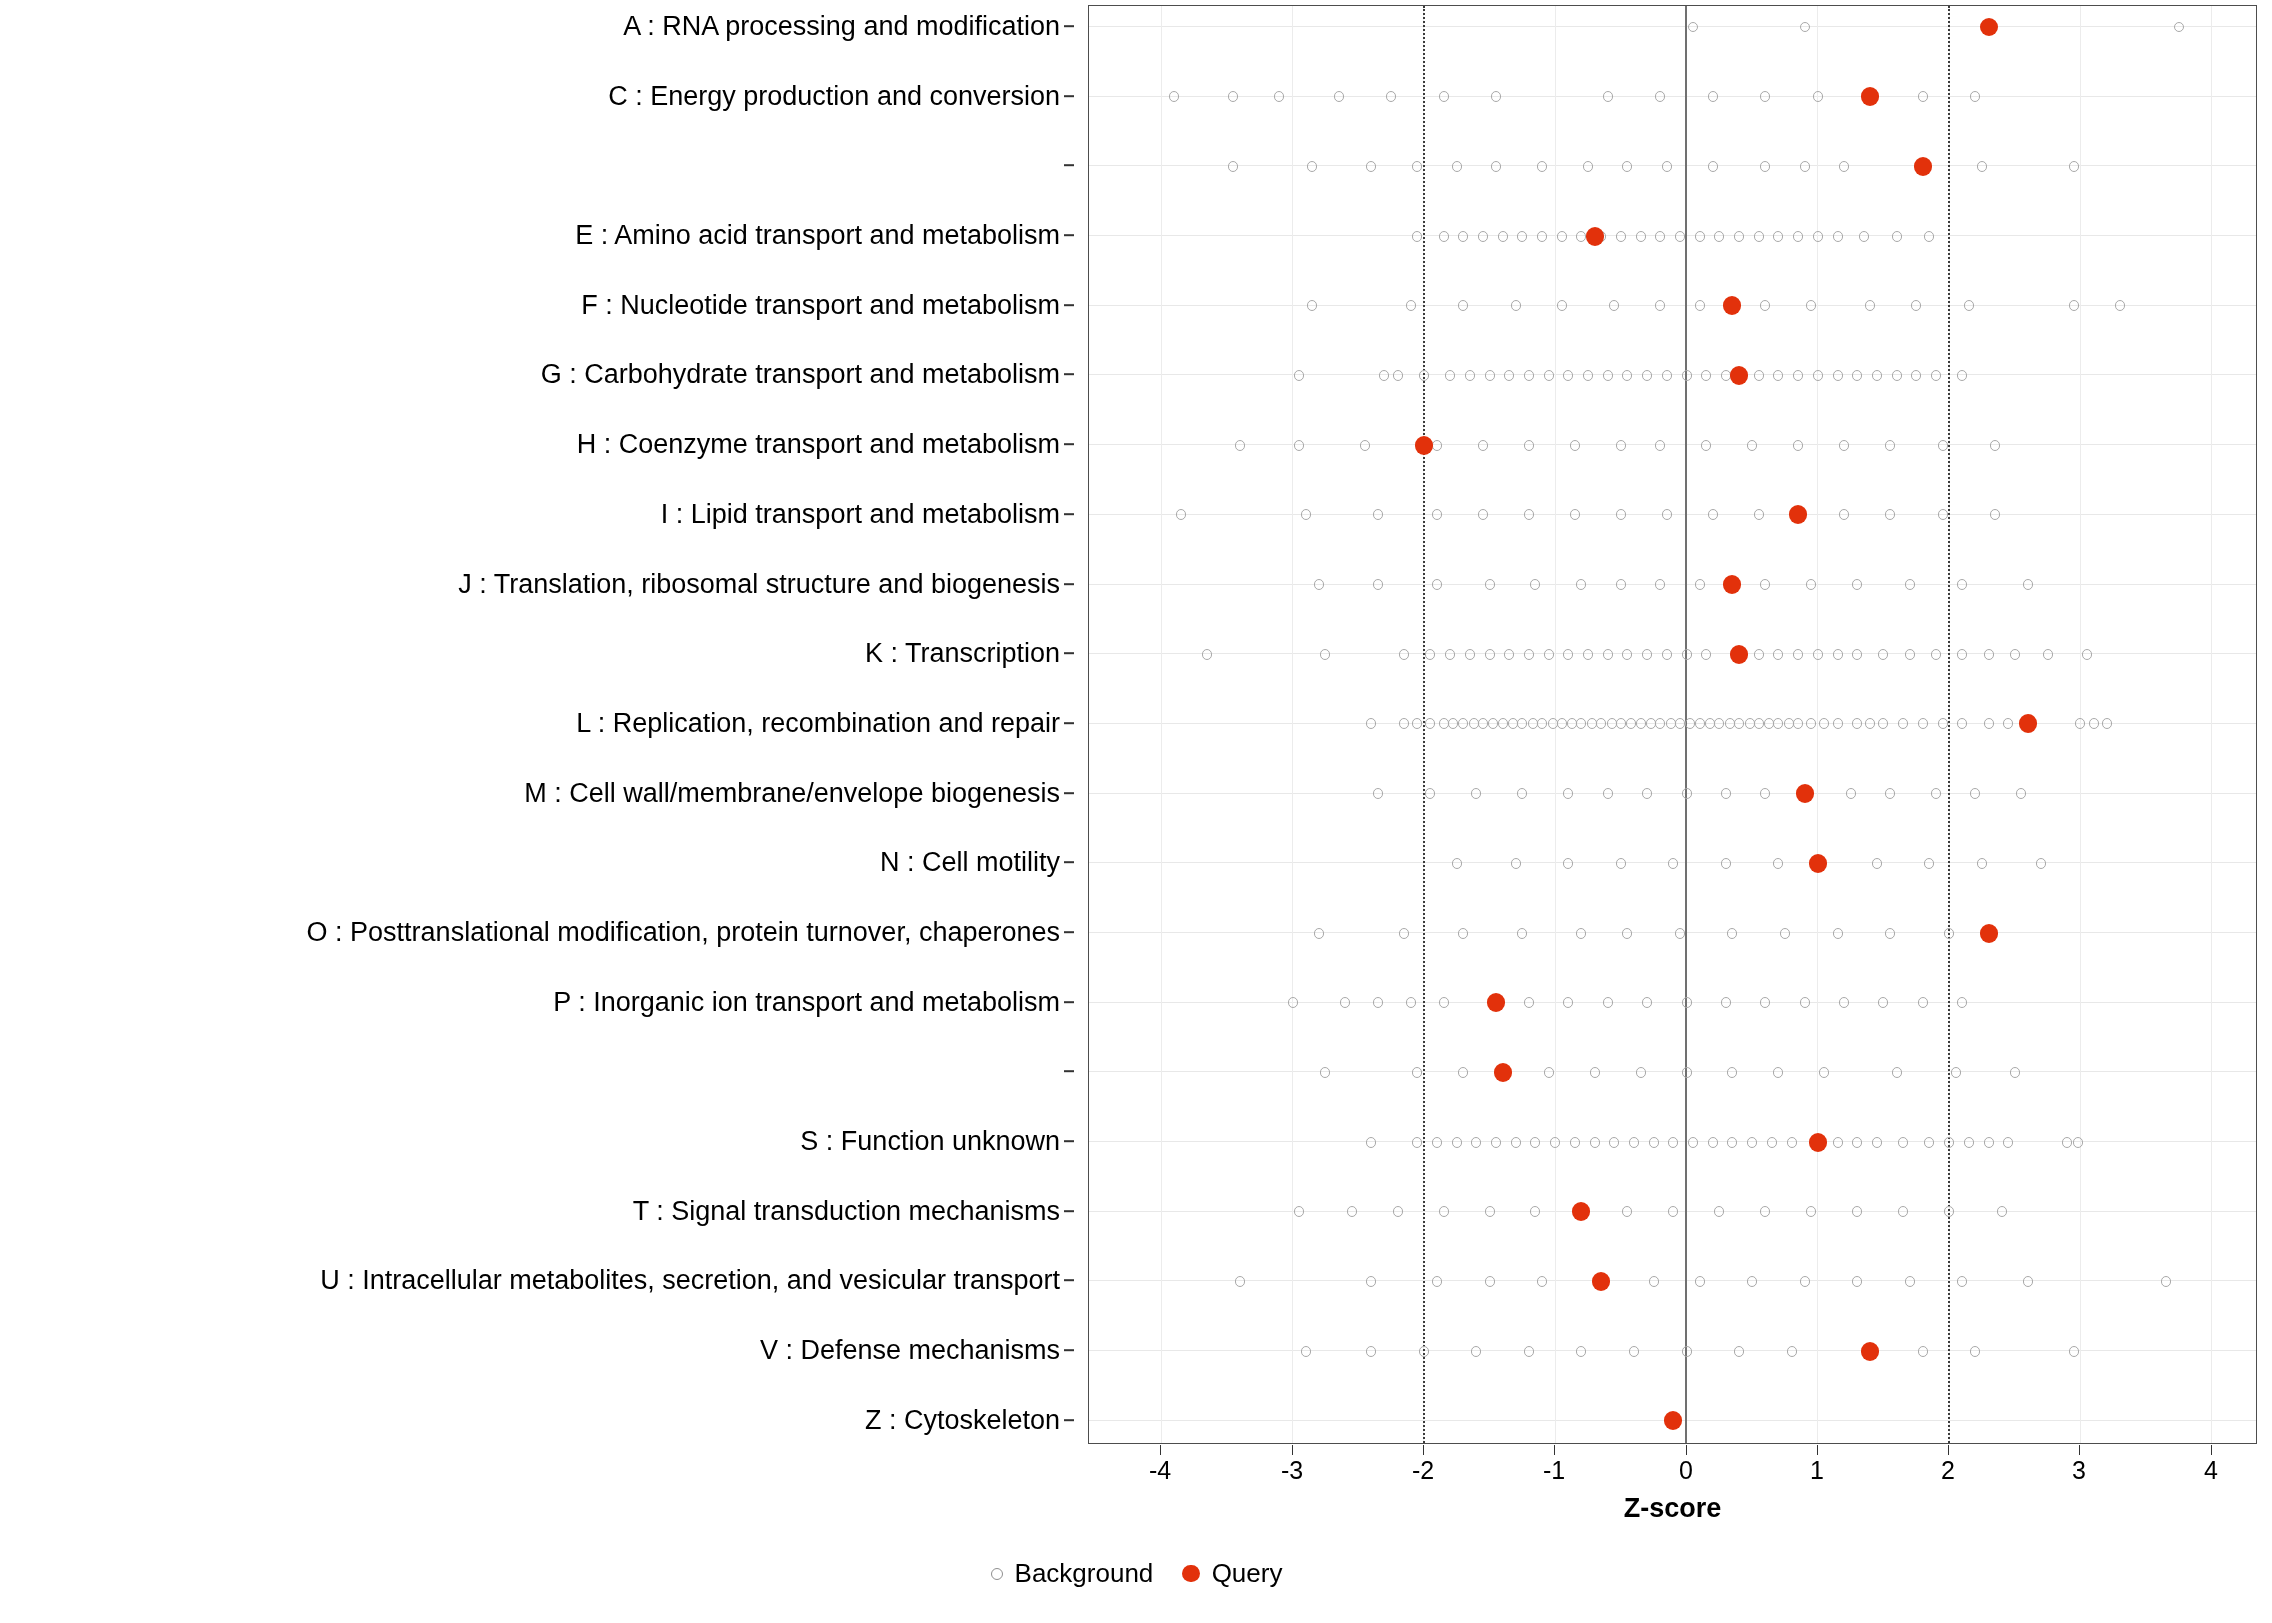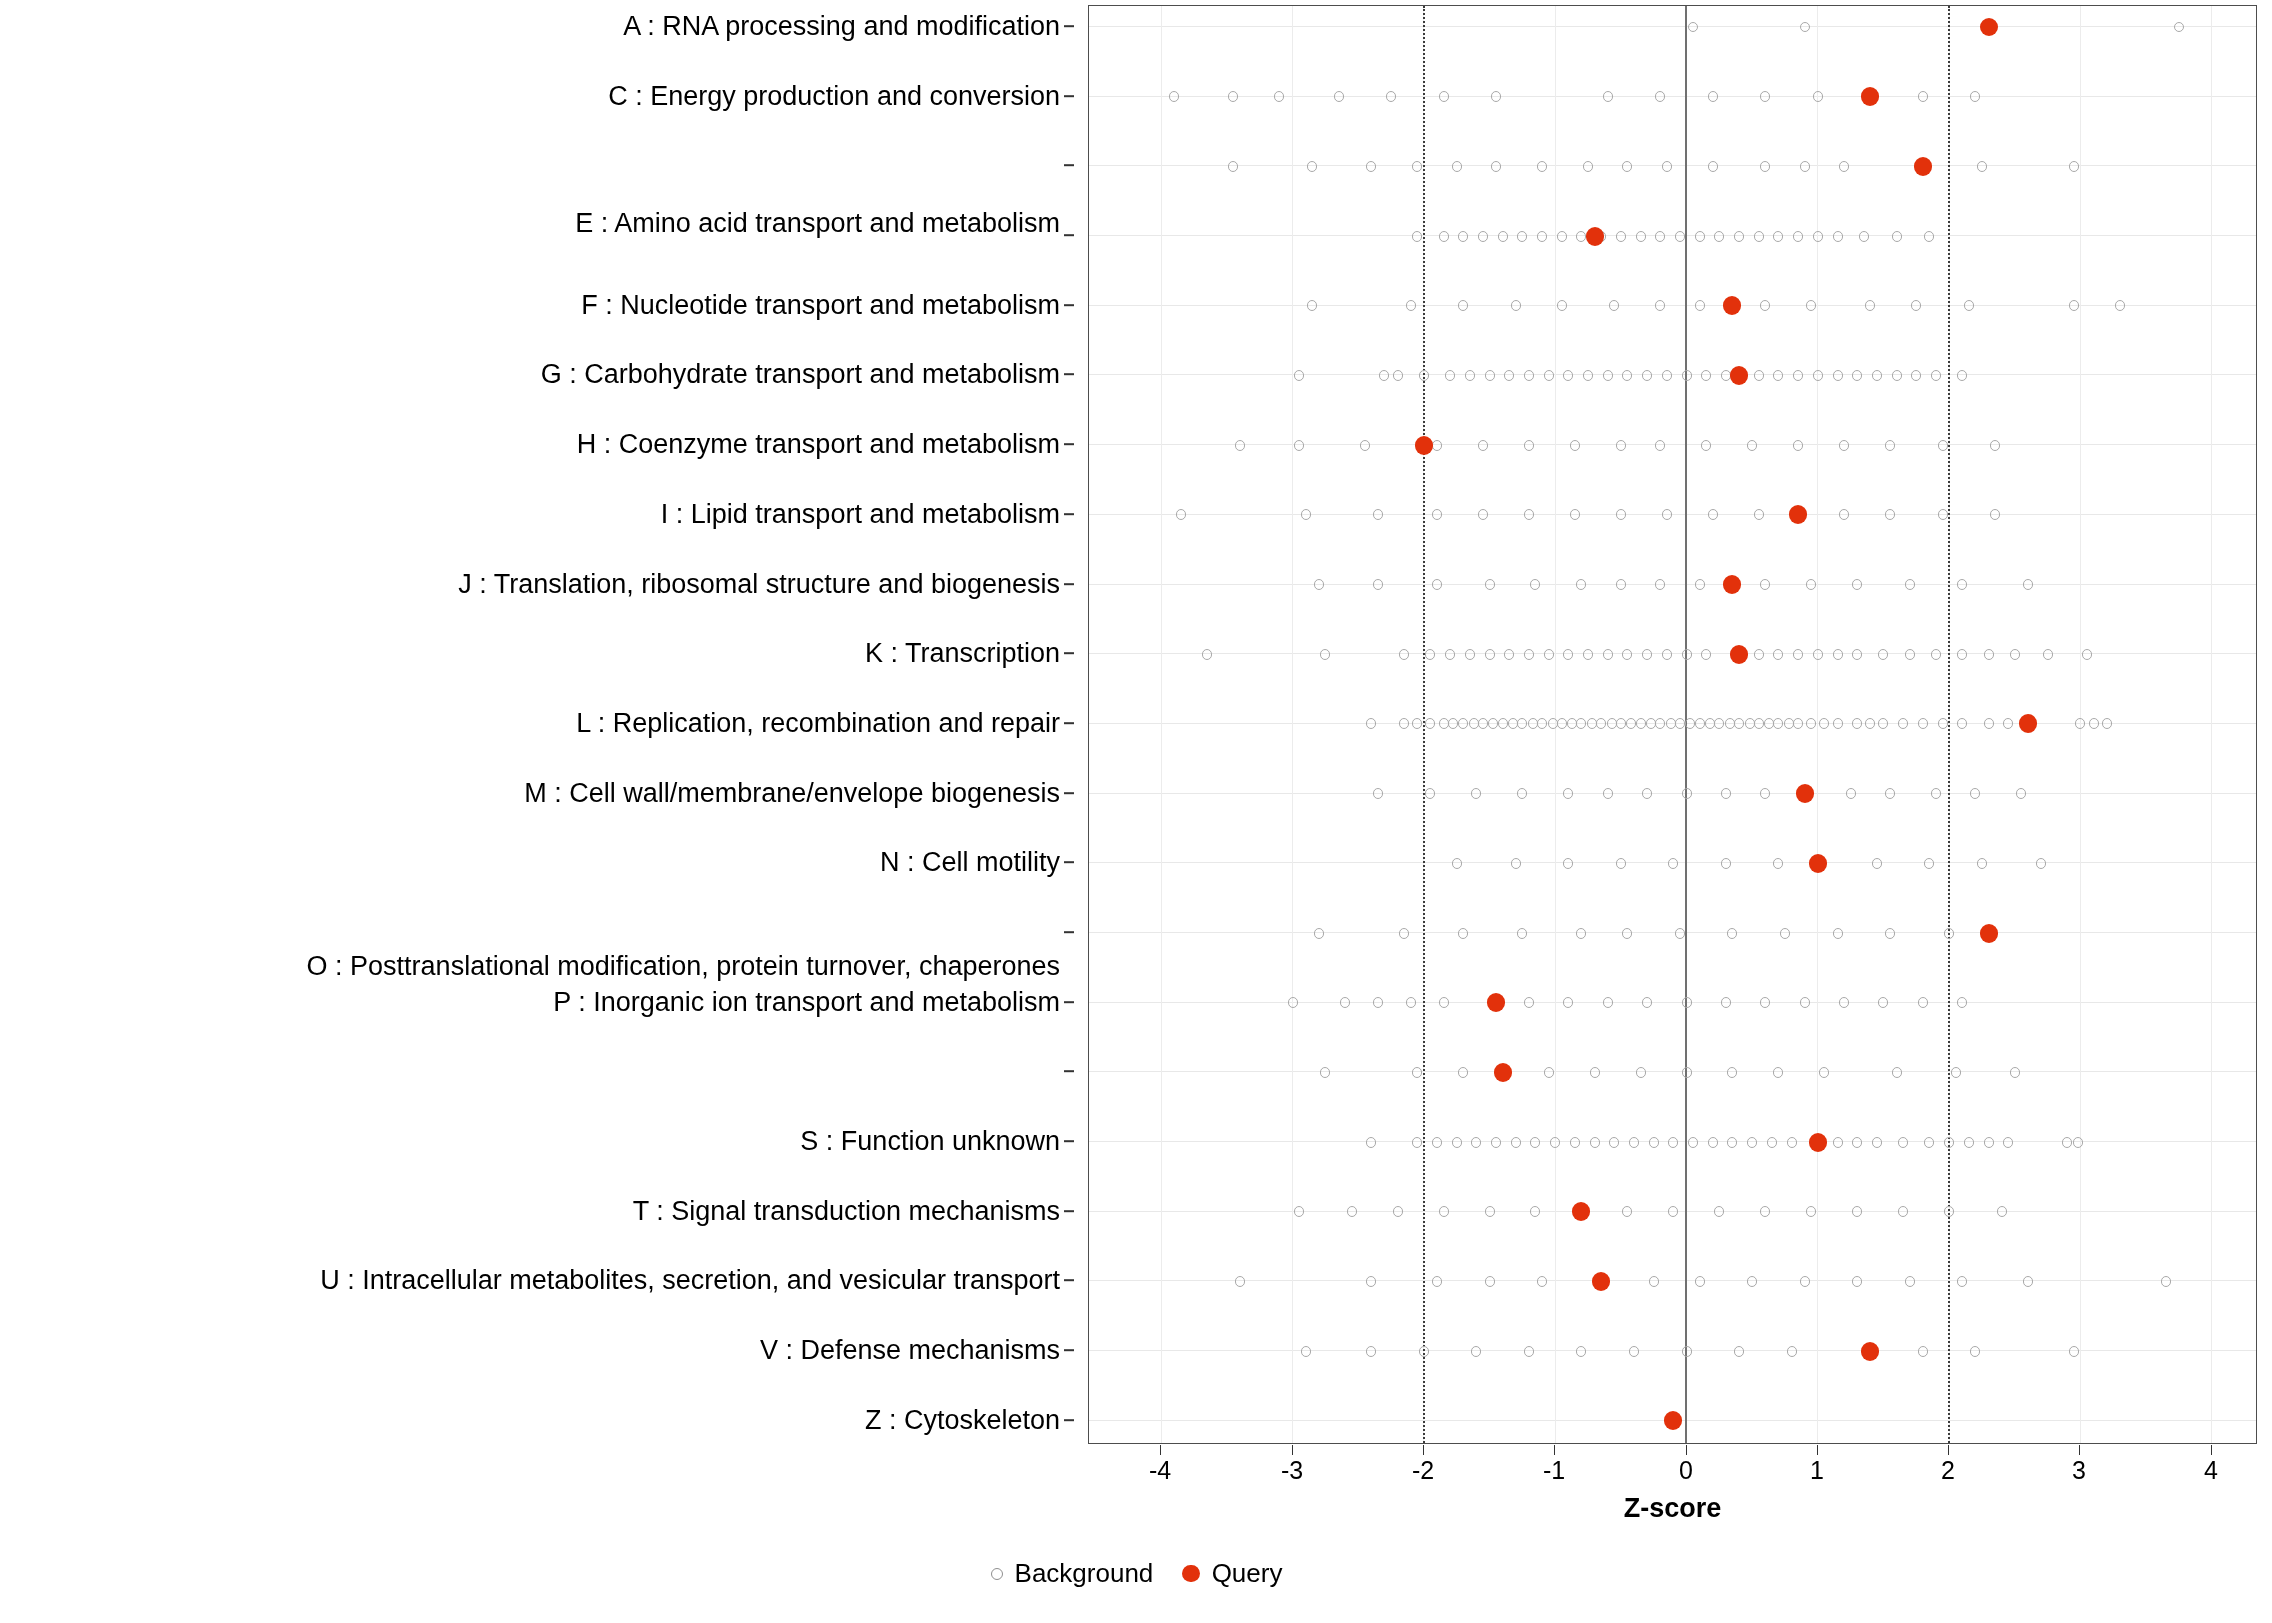--- a/index.html
+++ b/index.html
@@ -178,41 +178,41 @@
 <body>
 
 <div id="root">
 
   <div id="ylabels">
       <div class="ylabel" style="top: 26px;">A : RNA processing and modification</div>
       <div class="ytick" style="top: 26px; right: 0px;"></div>
       <div class="ylabel" style="top: 96px;">C : Energy production and conversion</div>
       <div class="ytick" style="top: 96px; right: 0px;"></div>
       <div class="ytick" style="top: 165px; right: 0px;"></div>
-      <div class="ylabel" style="top: 223px;">E : Amino acid transport and metabolism</div>
+      <div class="ylabel" style="top: 235px;">E : Amino acid transport and metabolism</div>
       <div class="ytick" style="top: 235px; right: 0px;"></div>
       <div class="ylabel" style="top: 305px;">F : Nucleotide transport and metabolism</div>
       <div class="ytick" style="top: 305px; right: 0px;"></div>
       <div class="ylabel" style="top: 374px;">G : Carbohydrate transport and metabolism</div>
       <div class="ytick" style="top: 374px; right: 0px;"></div>
       <div class="ylabel" style="top: 444px;">H : Coenzyme transport and metabolism</div>
       <div class="ytick" style="top: 444px; right: 0px;"></div>
       <div class="ylabel" style="top: 514px;">I : Lipid transport and metabolism</div>
       <div class="ytick" style="top: 514px; right: 0px;"></div>
       <div class="ylabel" style="top: 584px;">J : Translation, ribosomal structure and biogenesis</div>
       <div class="ytick" style="top: 584px; right: 0px;"></div>
       <div class="ylabel" style="top: 653px;">K : Transcription</div>
       <div class="ytick" style="top: 653px; right: 0px;"></div>
       <div class="ylabel" style="top: 723px;">L : Replication, recombination and repair</div>
       <div class="ytick" style="top: 723px; right: 0px;"></div>
       <div class="ylabel" style="top: 793px;">M : Cell wall/membrane/envelope biogenesis</div>
       <div class="ytick" style="top: 793px; right: 0px;"></div>
       <div class="ylabel" style="top: 862px;">N : Cell motility</div>
       <div class="ytick" style="top: 862px; right: 0px;"></div>
-      <div class="ylabel" style="top: 932px; margin-top: 34px;">O : Posttranslational modification, protein turnover, chaperones</div>
+      <div class="ylabel" style="top: 932px;">O : Posttranslational modification, protein turnover, chaperones</div>
       <div class="ytick" style="top: 932px; right: 0px;"></div>
       <div class="ylabel" style="top: 1002px;">P : Inorganic ion transport and metabolism</div>
       <div class="ytick" style="top: 1002px; right: 0px;"></div>
       <div class="ytick" style="top: 1071px; right: 0px;"></div>
       <div class="ylabel" style="top: 1141px;">S : Function unknown</div>
       <div class="ytick" style="top: 1141px; right: 0px;"></div>
       <div class="ylabel" style="top: 1211px;">T : Signal transduction mechanisms</div>
       <div class="ytick" style="top: 1211px; right: 0px;"></div>
       <div class="ylabel" style="top: 1280px;">U : Intracellular metabolites, secretion, and vesicular transport</div>
       <div class="ytick" style="top: 1280px; right: 0px;"></div>

